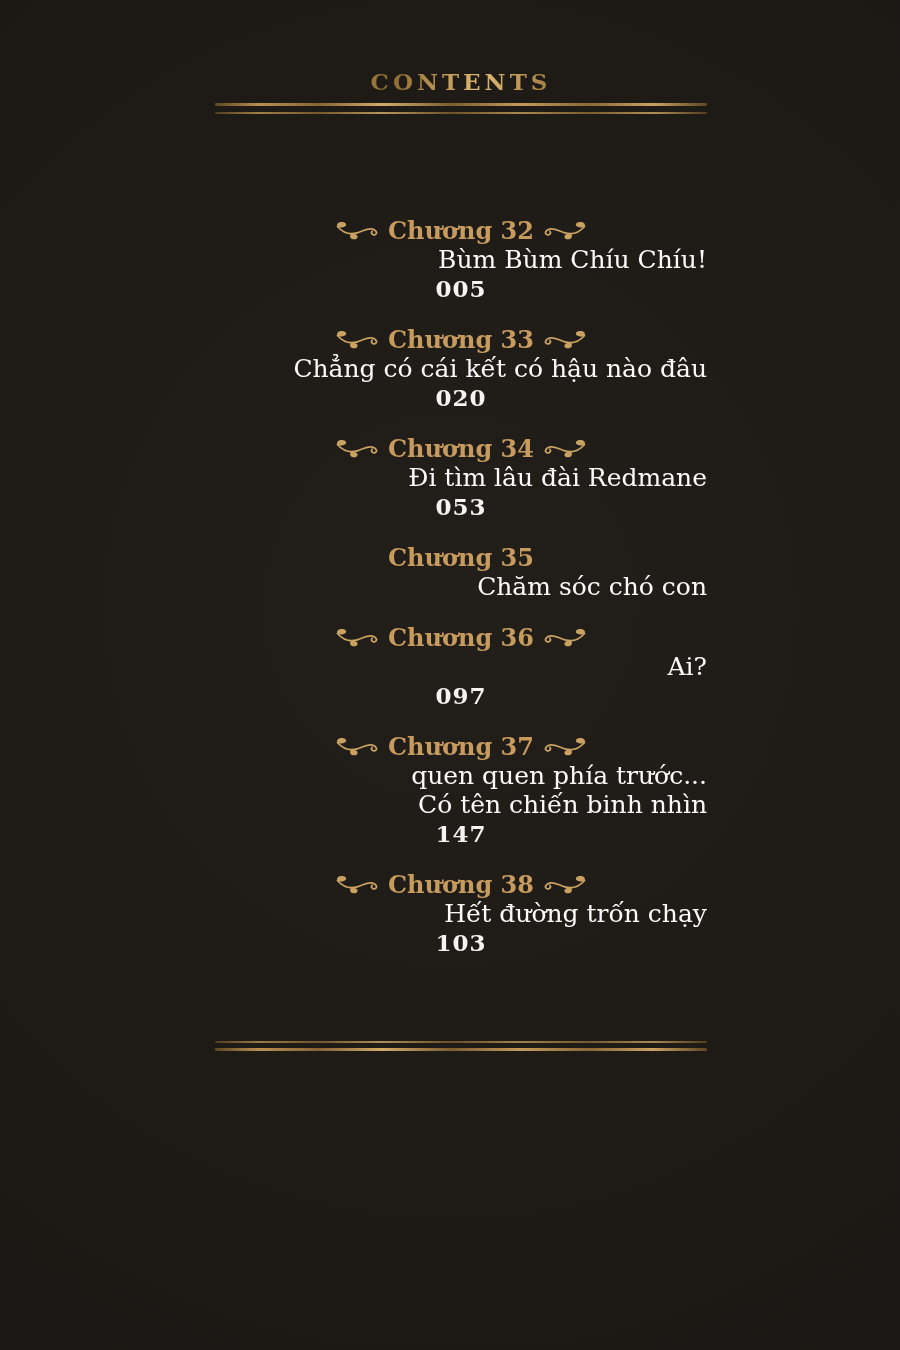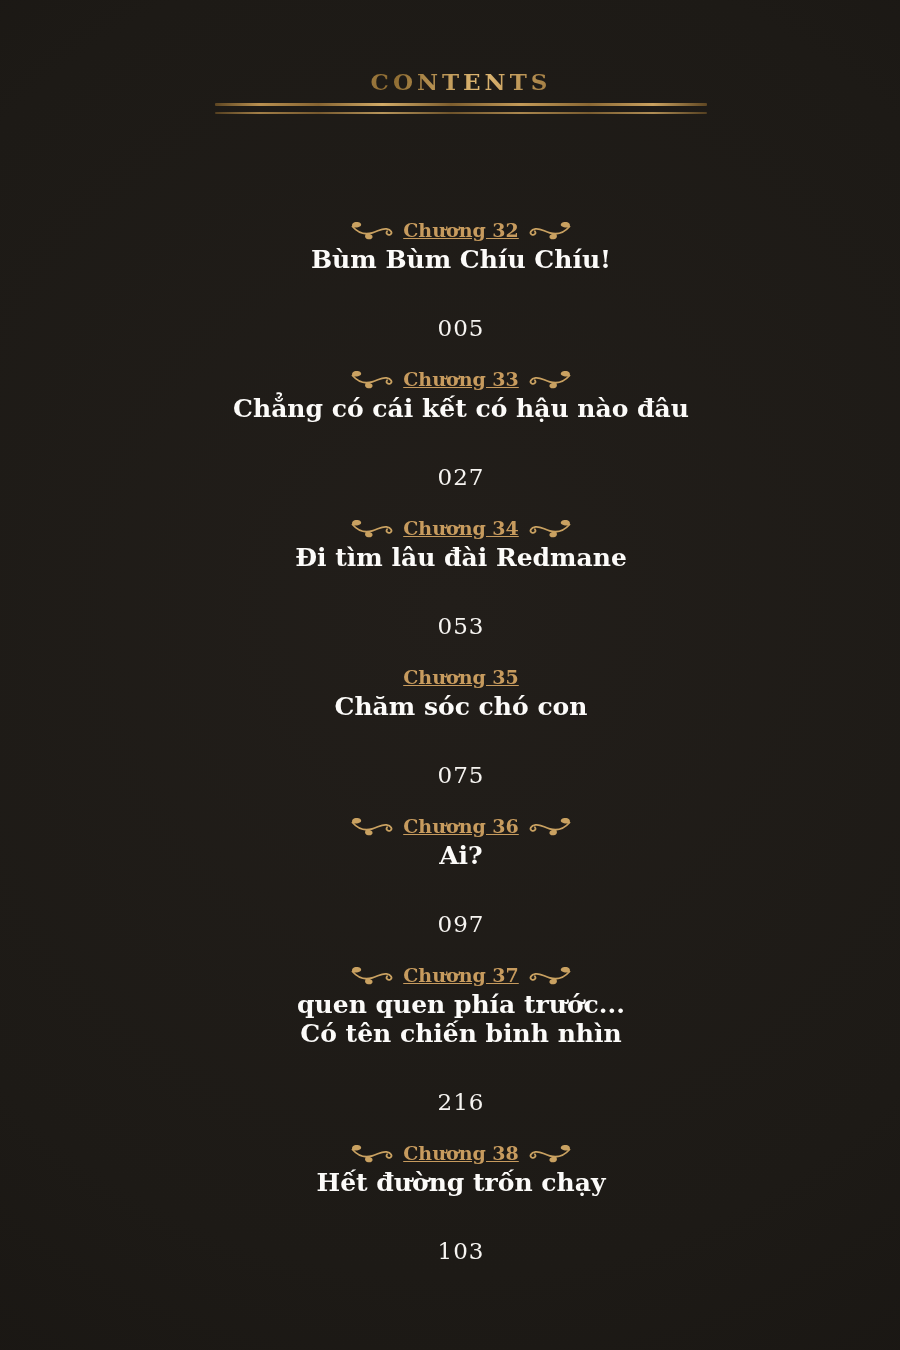--- a/index.html
+++ b/index.html
@@ -58,44 +58,43 @@
     margin-bottom: 22px;
   }
   .chapter-heading {
     height: 29px;
     display: flex;
     align-items: center;
     justify-content: center;
     gap: 7px;
   }
   .chapter-number {
-    font-size: 19px;
+    font-size: 24px;
     font-weight: 700;
     color: #c79b5e;
     line-height: 29px;
     white-space: nowrap;
-    text-decoration: underline;
   }
   .flourish { display: inline-flex; align-items: center; }
   .flourish svg { display: block; }
   .flourish.right { transform: scaleX(-1); }
   .title-line {
     font-size: 25px;
-    font-weight: 700;
+    font-weight: 400;
     color: #fcfbf9;
     line-height: 29px;
     white-space: nowrap;
+    text-align: right;
   }
   .chapter-page {
     font-size: 23px;
-    font-weight: 400;
+    font-weight: 700;
     color: #f6f4f1;
     line-height: 29px;
     letter-spacing: 1px;
-    margin-top: 40px;
   }
 </style>
 </head>
 <body>
 
 <div class="page">
 
   <div class="contents-title">CONTENTS</div>
 
   <div class="rule-pair top">
@@ -159,21 +158,21 @@
           <g fill="#c9a161">
             <path d="M3,7 C1,3 6,0 11,1.5 C14,2.4 15,5 13,6.5 C10,8.6 5,9 3,7 Z"></path>
             <path d="M20,16.5 C17,21 21,24 26,23 C29,22.3 29,19 27,17.5 C25,16 22,15.8 20,16.5 Z"></path>
           </g>
         </svg>
       </span>
     </div>
     <div class="chapter-title">
           <div class="title-line">Chẳng có cái kết có hậu nào đâu</div>
         </div>
-    <div class="chapter-page">027</div>
+    <div class="chapter-page">020</div>
   </div>
 
   <div class="chapter">
     <div class="chapter-heading">
       <span class="flourish left">
         <svg width="46" height="19" viewBox="0 0 58 24">
           <g fill="none" stroke="#c9a161" stroke-width="2.2" stroke-linecap="round">
             <path d="M3,7 C10,15 18,18 28,15 C36,12.5 41,9 46,10 C52,11.2 54,15 51,17 C48,18.6 44.6,16 46.8,12.8"></path>
           </g>
           <g fill="#c9a161">
@@ -203,21 +202,20 @@
 
   <div class="chapter no-ornaments">
     <div class="chapter-heading">
 
       <span class="chapter-number">Chương 35</span>
 
     </div>
     <div class="chapter-title">
           <div class="title-line">Chăm sóc chó con</div>
         </div>
-    <div class="chapter-page">075</div>
   </div>
 
   <div class="chapter">
     <div class="chapter-heading">
       <span class="flourish left">
         <svg width="46" height="19" viewBox="0 0 58 24">
           <g fill="none" stroke="#c9a161" stroke-width="2.2" stroke-linecap="round">
             <path d="M3,7 C10,15 18,18 28,15 C36,12.5 41,9 46,10 C52,11.2 54,15 51,17 C48,18.6 44.6,16 46.8,12.8"></path>
           </g>
           <g fill="#c9a161">
@@ -268,21 +266,21 @@
             <path d="M3,7 C1,3 6,0 11,1.5 C14,2.4 15,5 13,6.5 C10,8.6 5,9 3,7 Z"></path>
             <path d="M20,16.5 C17,21 21,24 26,23 C29,22.3 29,19 27,17.5 C25,16 22,15.8 20,16.5 Z"></path>
           </g>
         </svg>
       </span>
     </div>
     <div class="chapter-title">
           <div class="title-line">quen quen phía trước...</div>
           <div class="title-line">Có tên chiến binh nhìn</div>
         </div>
-    <div class="chapter-page">216</div>
+    <div class="chapter-page">147</div>
   </div>
 
   <div class="chapter">
     <div class="chapter-heading">
       <span class="flourish left">
         <svg width="46" height="19" viewBox="0 0 58 24">
           <g fill="none" stroke="#c9a161" stroke-width="2.2" stroke-linecap="round">
             <path d="M3,7 C10,15 18,18 28,15 C36,12.5 41,9 46,10 C52,11.2 54,15 51,17 C48,18.6 44.6,16 46.8,12.8"></path>
           </g>
           <g fill="#c9a161">

